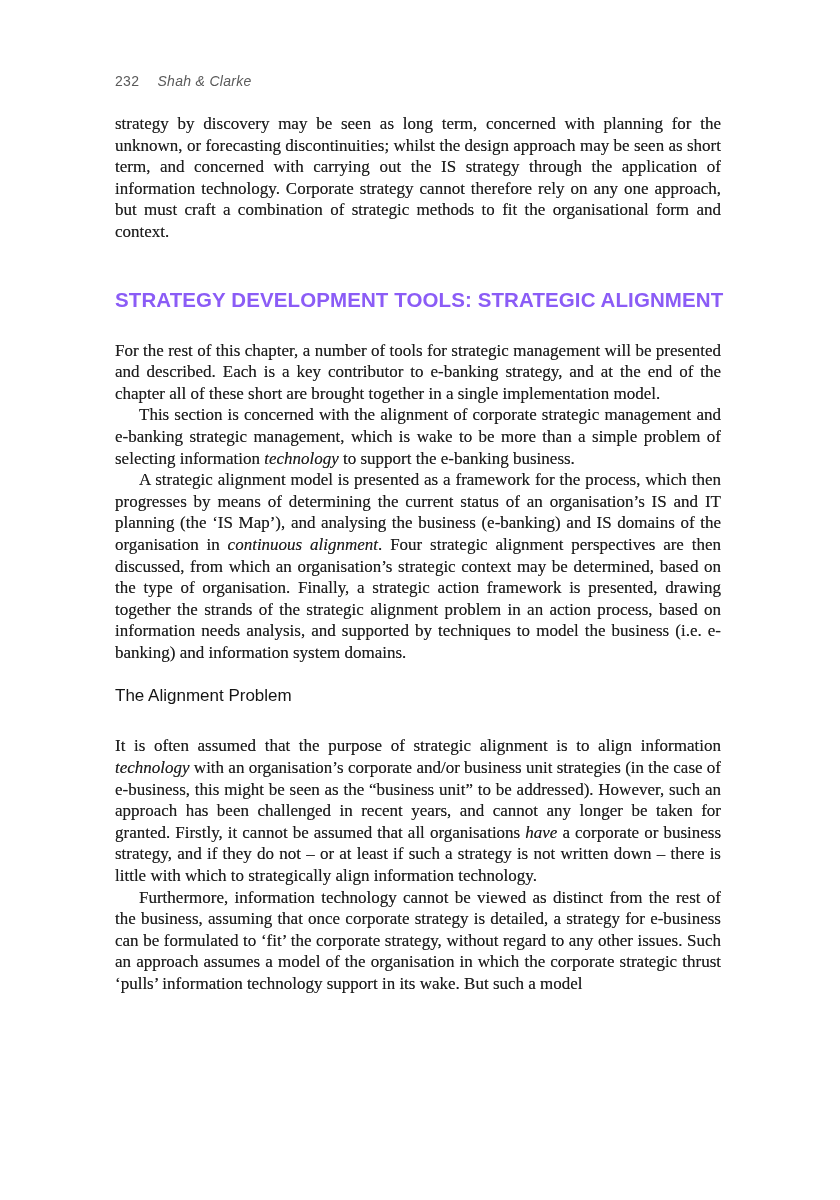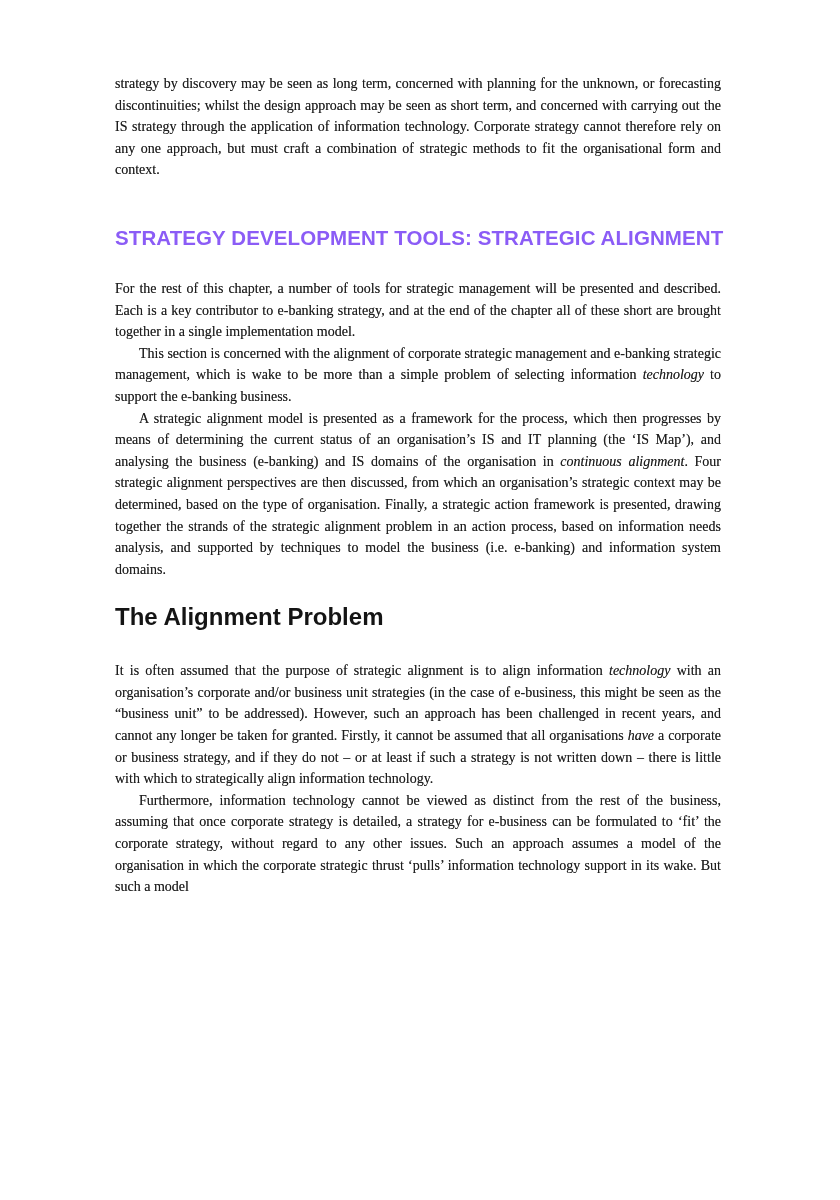--- a/index.html
+++ b/index.html
@@ -30,21 +30,21 @@
   .page-header .page-number {
     font-style: normal;
     margin-right: 14px;
   }
   .page-header .running-title {
     font-style: italic;
   }
   #doc-body p {
     margin: 0;
     font-family: "Liberation Serif", "DejaVu Serif", serif;
-    font-size: 14px;
+    font-size: 17px;
     line-height: 21.6px;
     text-align: justify;
     color: #1e1e1e;
     text-shadow: 0 0 0.4px rgba(0,0,0,0.55);
   }
   #doc-body p.indent {
     text-indent: 24px;
   }
   #doc-body em {
     font-weight: normal;
@@ -53,40 +53,44 @@
     font-family: "Liberation Sans", "DejaVu Sans", sans-serif;
     font-weight: bold;
     font-size: 20.5px;
     letter-spacing: 0.1px;
     color: #8b5cf6;
     margin: 45px 0 28px 0;
     white-space: nowrap;
   }
   #doc-body h2 {
     font-family: "Liberation Sans", "DejaVu Sans", sans-serif;
-    font-weight: bold;
-    font-size: 24px;
+    font-weight: normal;
+    font-size: 17px;
     color: #141414;
     margin: 23px 0 29px 0;
   }
   .page-footer {
     margin-top: 27px;
     font-family: "Liberation Serif", "DejaVu Serif", serif;
     font-size: 12.5px;
     line-height: 17.5px;
     color: #3d3d3d;
     width: 604px;
   }
 </style>
 </head>
 <body>
 
 <div class="page">
   <div class="content">
 
+    <div class="page-header">
+      <span class="page-number">232</span>
+      <span class="running-title">Shah &amp; Clarke</span>
+    </div>
 
     <div id="doc-body">
         <p><span>strategy by discovery may be seen as long term, concerned with planning for the unknown, or forecasting discontinuities; whilst the design approach may be seen as short term, and concerned with carrying out the IS strategy through the application of information technology. Corporate strategy cannot therefore rely on any one approach, but must craft a combination of strategic methods to fit the organisational form and context.</span></p>
         <h1>STRATEGY DEVELOPMENT TOOLS: STRATEGIC ALIGNMENT</h1>
         <p><span>For the rest of this chapter, a number of tools for strategic management will be presented and described. Each is a key contributor to e-banking strategy, and at the end of the chapter all of these short are brought together in a single implementation model.</span></p>
         <p class="indent"><span>This section is concerned with the alignment of corporate strategic management and e-banking strategic management, which is wake to be more than a simple problem of selecting information </span><em>technology</em><span> to support the e-banking business.</span></p>
         <p class="indent"><span>A strategic alignment model is presented as a framework for the process, which then progresses by means of determining the current status of an organisation’s IS and IT planning (the ‘IS Map’), and analysing the business (e-banking) and IS domains of the organisation in </span><em>continuous alignment</em><span>. Four strategic alignment perspectives are then discussed, from which an organisation’s strategic context may be determined, based on the type of organisation. Finally, a strategic action framework is presented, drawing together the strands of the strategic alignment problem in an action process, based on information needs analysis, and supported by techniques to model the business (i.e. e-banking) and information system domains.</span></p>
         <h2>The Alignment Problem</h2>
         <p><span>It is often assumed that the purpose of strategic alignment is to align information </span><em>technology</em><span> with an organisation’s corporate and/or business unit strategies (in the case of e-business, this might be seen as the “business unit” to be addressed). However, such an approach has been challenged in recent years, and cannot any longer be taken for granted. Firstly, it cannot be assumed that all organisations </span><em>have</em><span> a corporate or business strategy, and if they do not – or at least if such a strategy is not written down – there is little with which to strategically align information technology.</span></p>
         <p class="indent"><span>Furthermore, information technology cannot be viewed as distinct from the rest of the business, assuming that once corporate strategy is detailed, a strategy for e-business can be formulated to ‘fit’ the corporate strategy, without regard to any other issues. Such an approach assumes a model of the organisation in which the corporate strategic thrust ‘pulls’ information technology support in its wake. But such a model</span></p>

